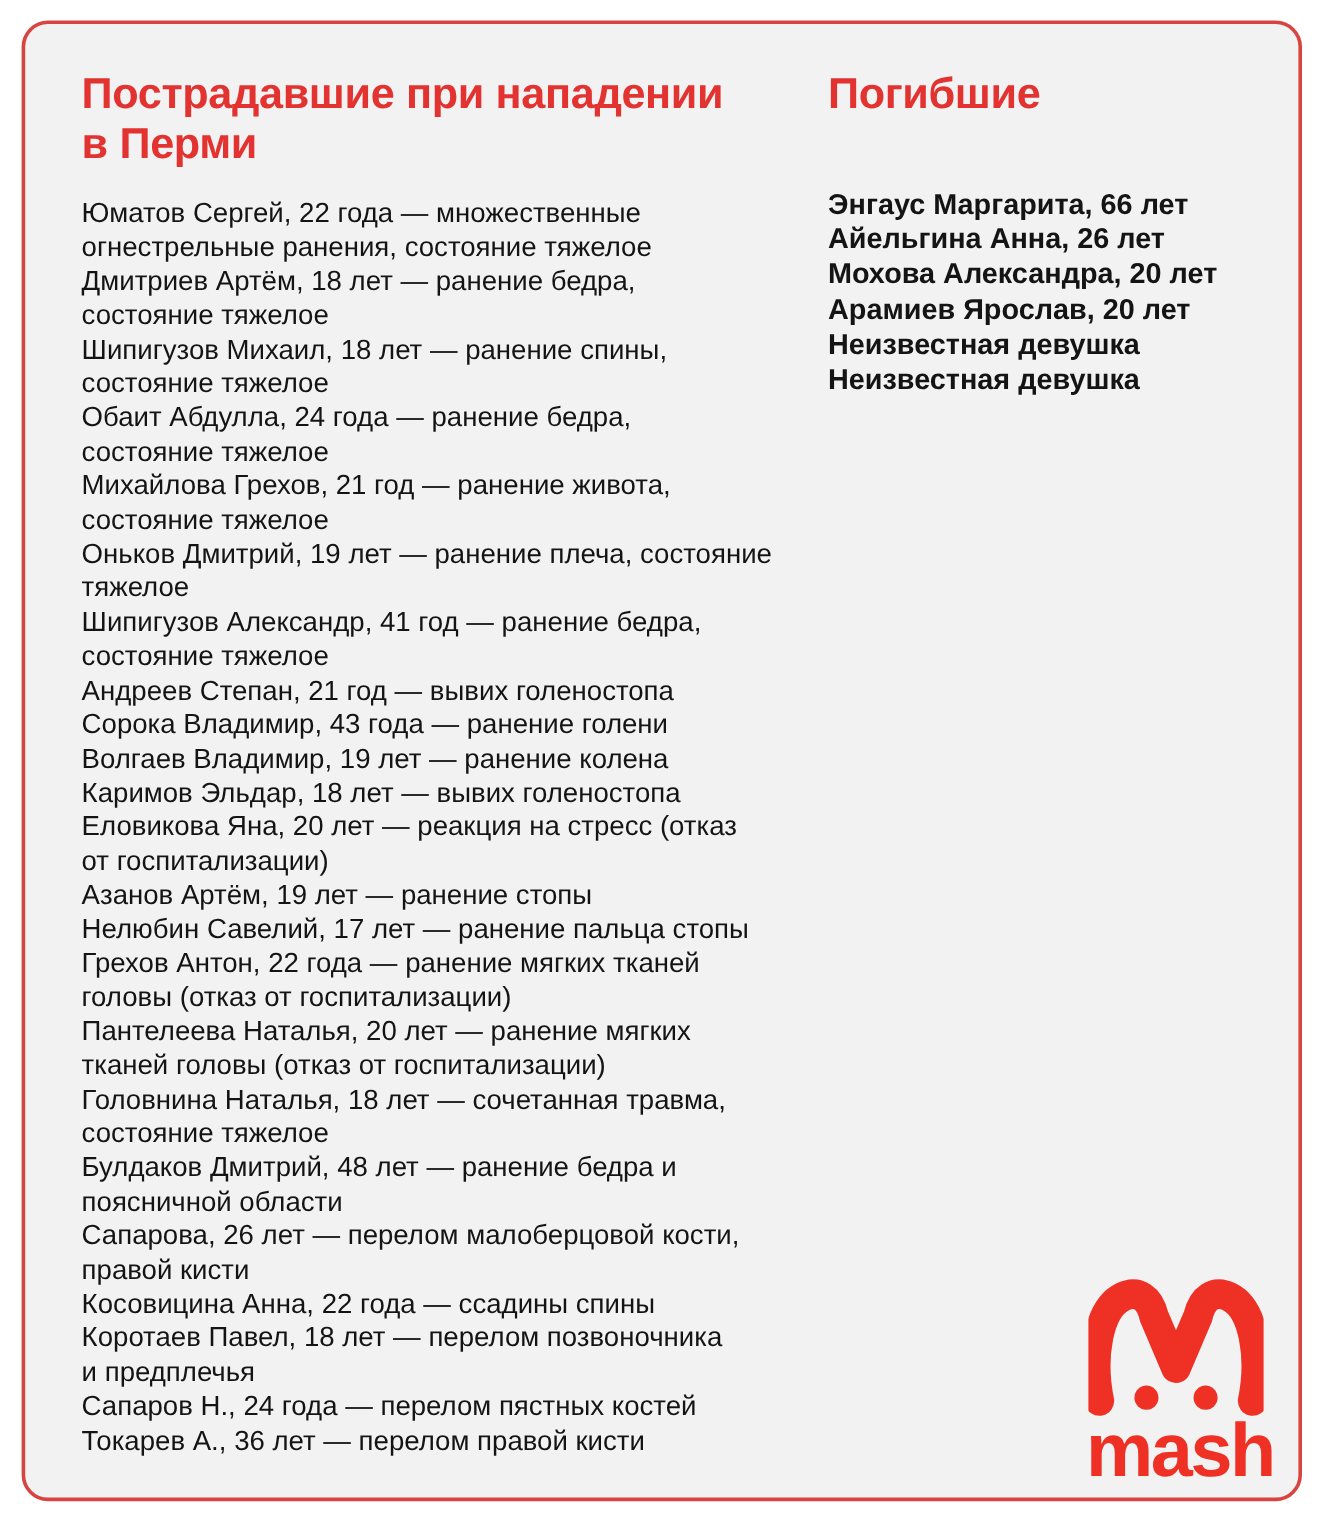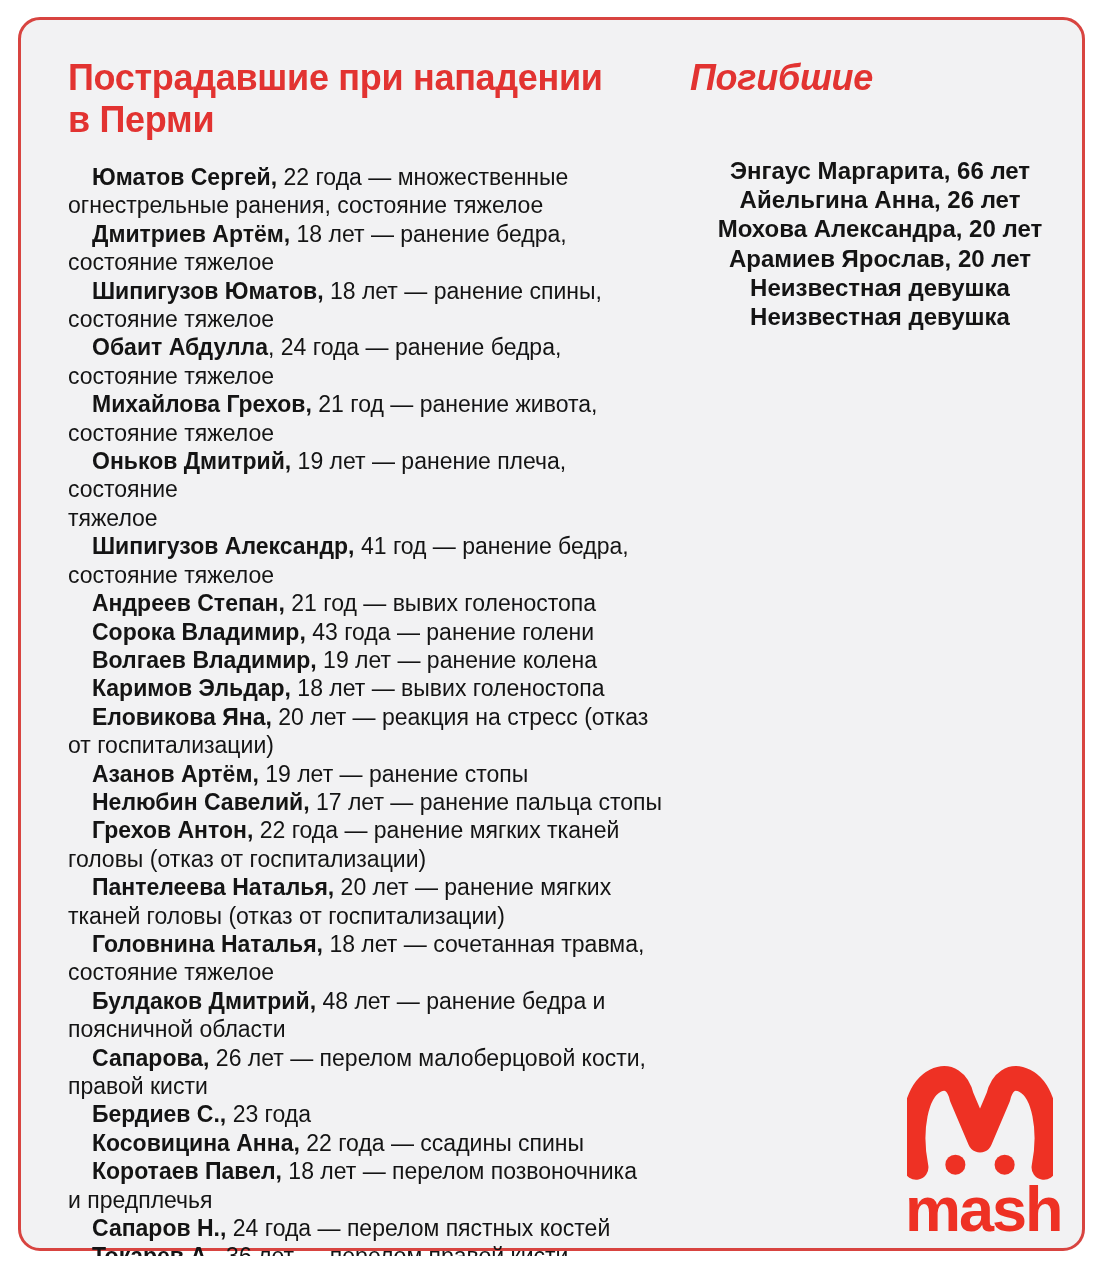--- a/index.html
+++ b/index.html
@@ -13,50 +13,50 @@
   *{margin:0;padding:0;box-sizing:border-box;}
   html,body{width:1101px;height:1280px;background:var(--page-background);
     font-family:"Liberation Sans", sans-serif;}
   #screen{position:relative;width:1101px;height:1256px;overflow:hidden;}
   .card{position:absolute;left:18px;top:17px;width:1067px;height:1234px;
     background:var(--card-background);border:3px solid var(--border-red);
     border-radius:22px;}
   .col-title{position:absolute;font-weight:bold;color:var(--accent-red);
     font-size:36px;line-height:42px;white-space:pre-line;letter-spacing:-0.3px;}
   #victims-title{left:47px;top:37px;width:600px;}
-  #deaths-title{left:669px;top:37px;width:360px;font-style:italic;}
+  #deaths-title{left:669px;top:37px;width:360px;}
   .vlist{position:absolute;left:47px;top:143px;width:602px;
     font-size:23px;line-height:28.4px;color:var(--text);}
   .entry{margin:0;}
-  .entry b{font-weight:bold;margin-left:24px;}
+  .entry b{font-weight:normal;}
   .entry .dt{white-space:pre-line;}
   .dlist{position:absolute;left:669px;top:136px;width:380px;
     font-size:24px;line-height:29.2px;color:var(--text);font-weight:bold;}
-  .dline{margin:0;text-align:center;}
+  .dline{margin:0;}
   .logo{position:absolute;left:884px;top:1036px;width:150px;text-align:center;}
   .logo svg{display:block;width:146px;height:128px;margin:0 auto;}
   .wordmark{font-size:63px;line-height:44px;font-weight:bold;
     color:var(--logo-red);letter-spacing:-2px;margin-top:3px;}
 </style>
 </head>
 <body>
 
 <div id="screen">
   <div class="card">
 
     <h1 class="col-title" id="victims-title">Пострадавшие при нападении
 в Перми</h1>
     <h1 class="col-title" id="deaths-title">Погибшие</h1>
 
     <div class="vlist">
       <p class="entry"><b>Юматов Сергей,</b><span class="dt"> 22 года — множественные
 огнестрельные ранения, состояние тяжелое</span></p>
       <p class="entry"><b>Дмитриев Артём,</b><span class="dt"> 18 лет — ранение бедра,
 состояние тяжелое</span></p>
-      <p class="entry"><b>Шипигузов Юматов,</b><span class="dt"> 18 лет — ранение спины,
+      <p class="entry"><b>Шипигузов Михаил,</b><span class="dt"> 18 лет — ранение спины,
 состояние тяжелое</span></p>
       <p class="entry"><b>Обаит Абдулла</b><span class="dt">, 24 года — ранение бедра,
 состояние тяжелое</span></p>
       <p class="entry"><b>Михайлова Грехов,</b><span class="dt"> 21 год — ранение живота,
 состояние тяжелое</span></p>
       <p class="entry"><b>Оньков Дмитрий,</b><span class="dt"> 19 лет — ранение плеча, состояние
 тяжелое</span></p>
       <p class="entry"><b>Шипигузов Александр,</b><span class="dt"> 41 год — ранение бедра,
 состояние тяжелое</span></p>
       <p class="entry"><b>Андреев Степан,</b><span class="dt"> 21 год — вывих голеностопа</span></p>
@@ -70,21 +70,20 @@
       <p class="entry"><b>Грехов Антон,</b><span class="dt"> 22 года — ранение мягких тканей
 головы (отказ от госпитализации)</span></p>
       <p class="entry"><b>Пантелеева Наталья,</b><span class="dt"> 20 лет — ранение мягких
 тканей головы (отказ от госпитализации)</span></p>
       <p class="entry"><b>Головнина Наталья,</b><span class="dt"> 18 лет — сочетанная травма,
 состояние тяжелое</span></p>
       <p class="entry"><b>Булдаков Дмитрий,</b><span class="dt"> 48 лет — ранение бедра и
 поясничной области</span></p>
       <p class="entry"><b>Сапарова,</b><span class="dt"> 26 лет — перелом малоберцовой кости,
 правой кисти</span></p>
-      <p class="entry"><b>Бердиев С.,</b><span class="dt"> 23 года</span></p>
       <p class="entry"><b>Косовицина Анна,</b><span class="dt"> 22 года — ссадины спины</span></p>
       <p class="entry"><b>Коротаев Павел,</b><span class="dt"> 18 лет — перелом позвоночника
 и предплечья</span></p>
       <p class="entry"><b>Сапаров Н.,</b><span class="dt"> 24 года — перелом пястных костей</span></p>
       <p class="entry"><b>Токарев А.,</b><span class="dt"> 36 лет — перелом правой кисти</span></p>
     </div>
 
     <div class="dlist">
       <p class="dline">Энгаус Маргарита, 66 лет</p>
       <p class="dline">Айельгина Анна, 26 лет</p>

